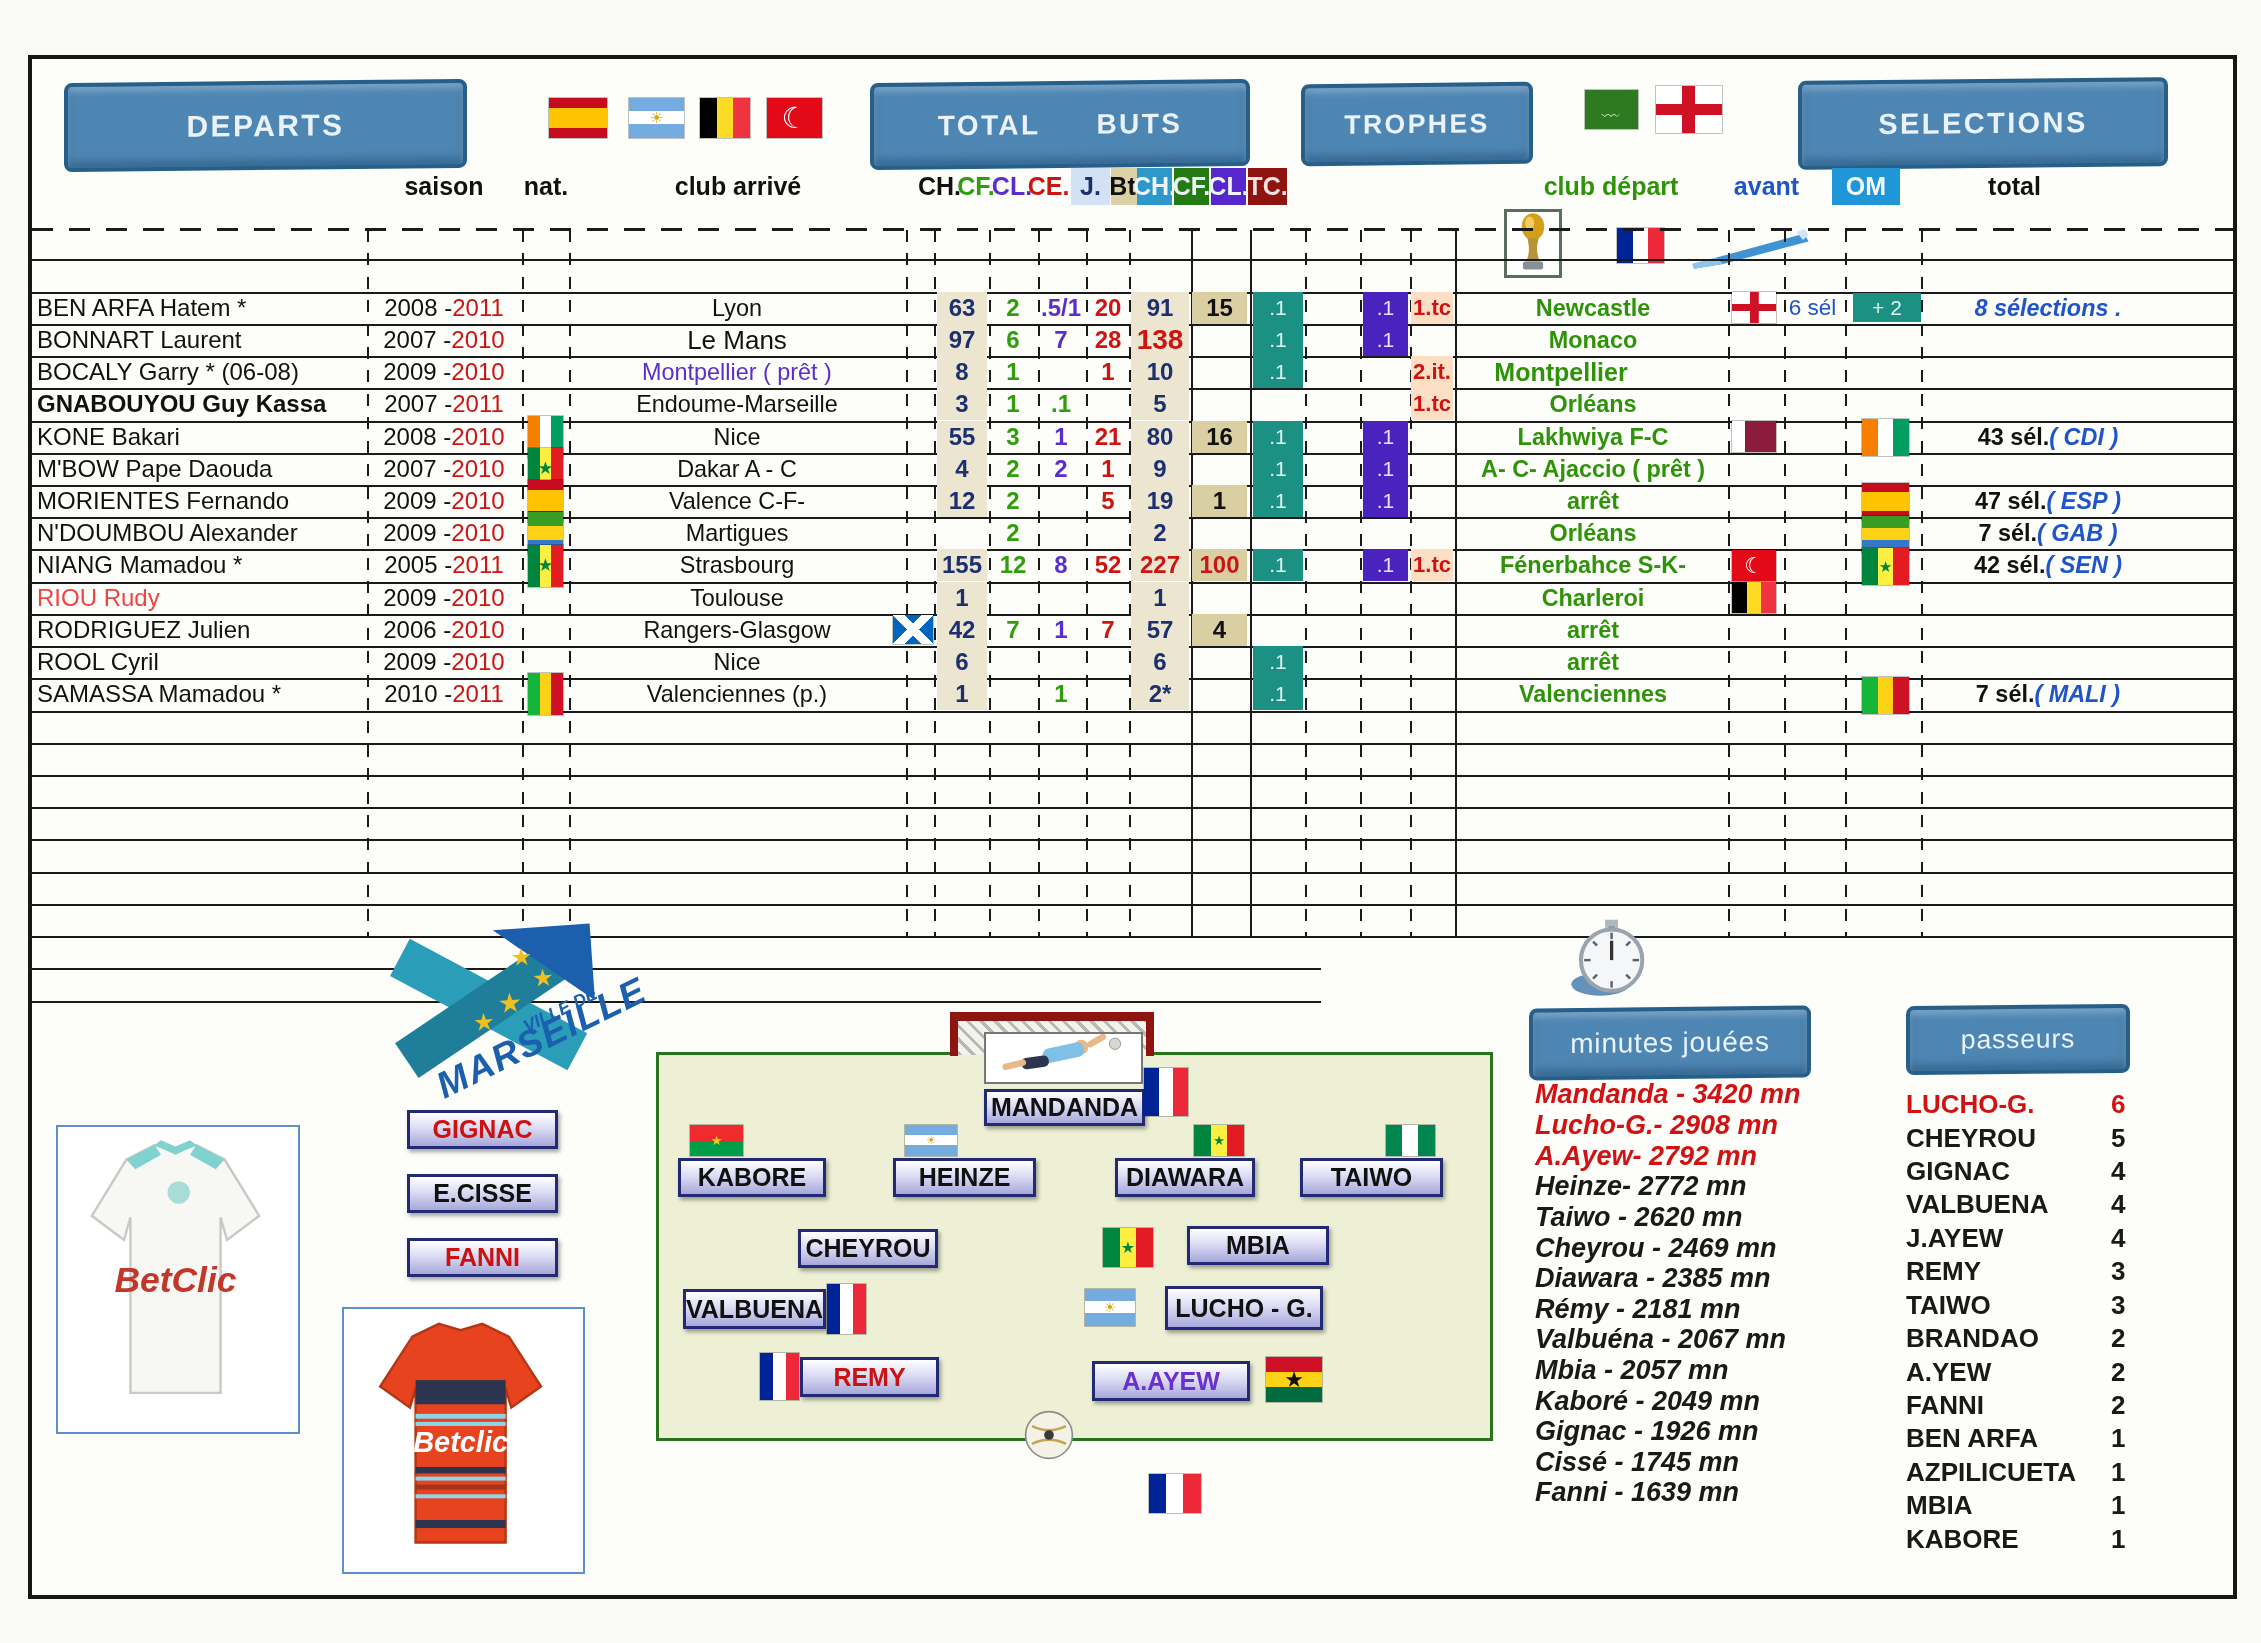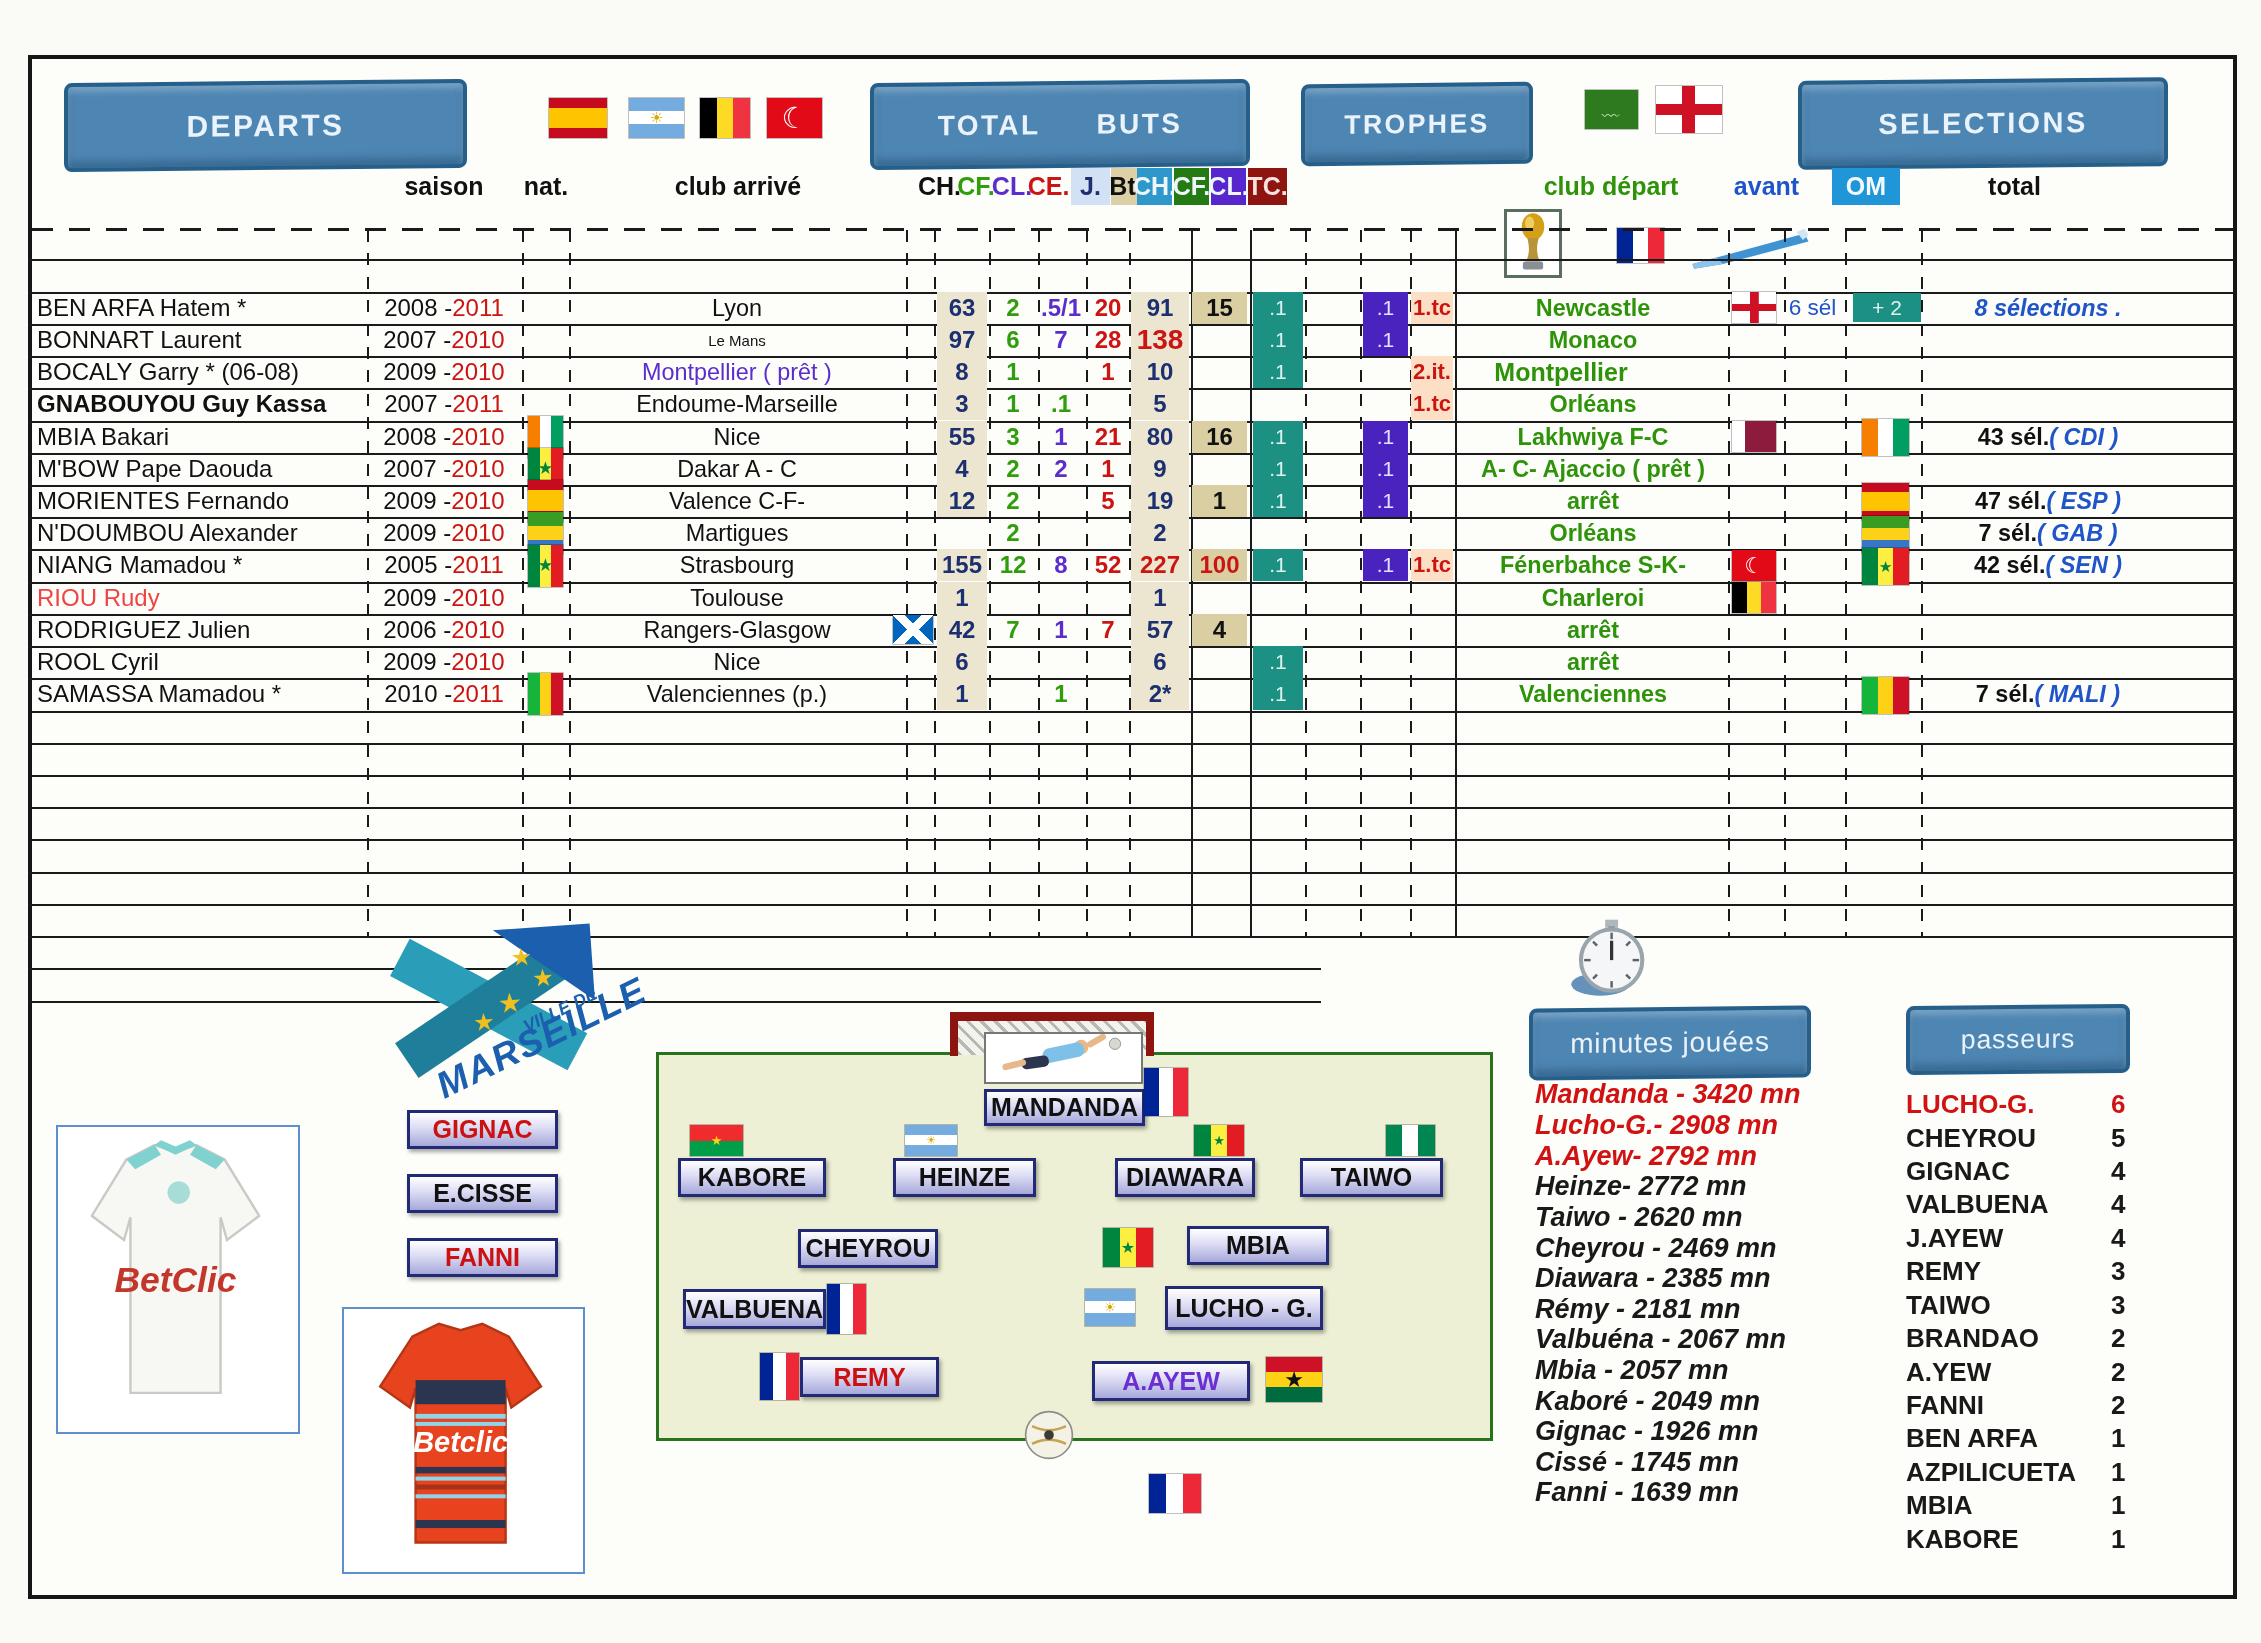--- a/index.html
+++ b/index.html
@@ -216,21 +216,21 @@
         </div>
       </div>
       <div style="position: absolute; left: 0px; top: 0px;">
         <div class="cell" style="left: 37px; top: 324px; width: 324px; height: 32px; justify-content: flex-start; font-size: 24px; color: rgb(17, 17, 17);">
           <span>BONNART Laurent</span>
         </div>
         <div class="cell" style="left: 369px; top: 324px; width: 150px; height: 32px; font-size: 24px;">
           <span class="c-black">2007 - </span>
           <span class="c-red">2010</span>
         </div>
-        <div class="cell" style="left: 570px; top: 324px; width: 334px; height: 32px; font-size: 15px; color: rgb(17, 17, 17);">
+        <div class="cell" style="left: 570px; top: 324px; width: 334px; height: 32px; font-size: 26px; color: rgb(17, 17, 17);">
           <span>Le Mans</span>
         </div>
         <div class="cell num c-navy bg-cream" style="left: 937px; top: 324px; width: 50px; height: 32px; font-size: 24px;">
           <span>97</span>
         </div>
         <div class="cell num c-green" style="left: 991px; top: 324px; width: 44px; height: 32px; font-size: 24px;">
           <span>6</span>
         </div>
         <div class="cell num c-purple" style="left: 1039px; top: 324px; width: 44px; height: 32px; font-size: 24px;">
           <span>7</span>
@@ -303,21 +303,21 @@
         </div>
         <div class="cell num c-red bg-peach" style="left: 1411px; top: 388px; width: 42px; height: 32px; font-size: 22px;">
           <span>1.tc</span>
         </div>
         <div class="cell c-dgreen" style="left: 1460px; top: 388px; width: 266px; height: 32px; font-size: 23.4px; font-weight: bold;">
           <span>Orléans</span>
         </div>
       </div>
       <div style="position: absolute; left: 0px; top: 0px;">
         <div class="cell" style="left: 37px; top: 421px; width: 324px; height: 32px; justify-content: flex-start; font-size: 24px; color: rgb(17, 17, 17);">
-          <span>MBIA Bakari</span>
+          <span>KONE Bakari</span>
         </div>
         <div class="cell" style="left: 369px; top: 421px; width: 150px; height: 32px; font-size: 24px;">
           <span class="c-black">2008 - </span>
           <span class="c-red">2010</span>
         </div>
         <div class="flag" style="left: 528px; top: 416px; width: 35px; height: 42px; background: linear-gradient(90deg, rgb(247, 127, 0) 0px, rgb(247, 127, 0) 33%, rgb(255, 255, 255) 33%, rgb(255, 255, 255) 66%, rgb(0, 158, 96) 66%); z-index: 6;"></div>
         <div class="cell" style="left: 570px; top: 421px; width: 334px; height: 32px; font-size: 23.4px; color: rgb(17, 17, 17);">
           <span>Nice</span>
         </div>
         <div class="cell num c-navy bg-cream" style="left: 937px; top: 421px; width: 50px; height: 32px; font-size: 24px;">

